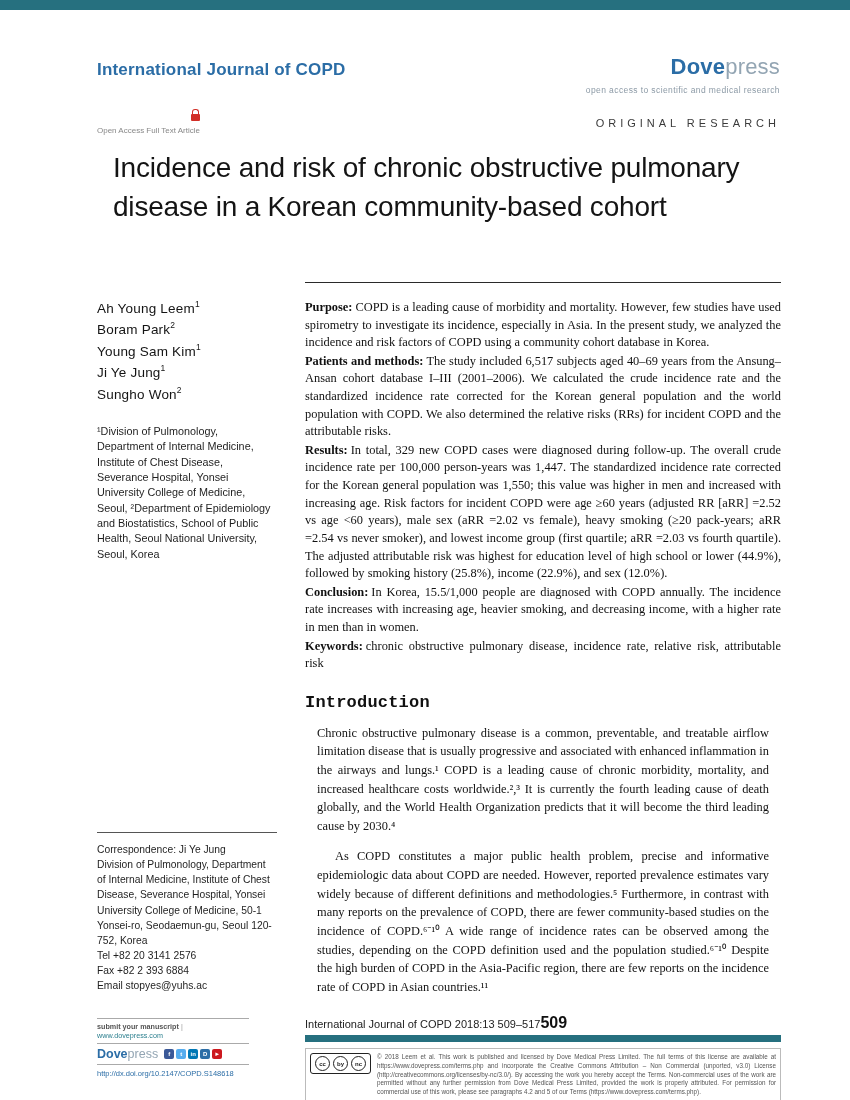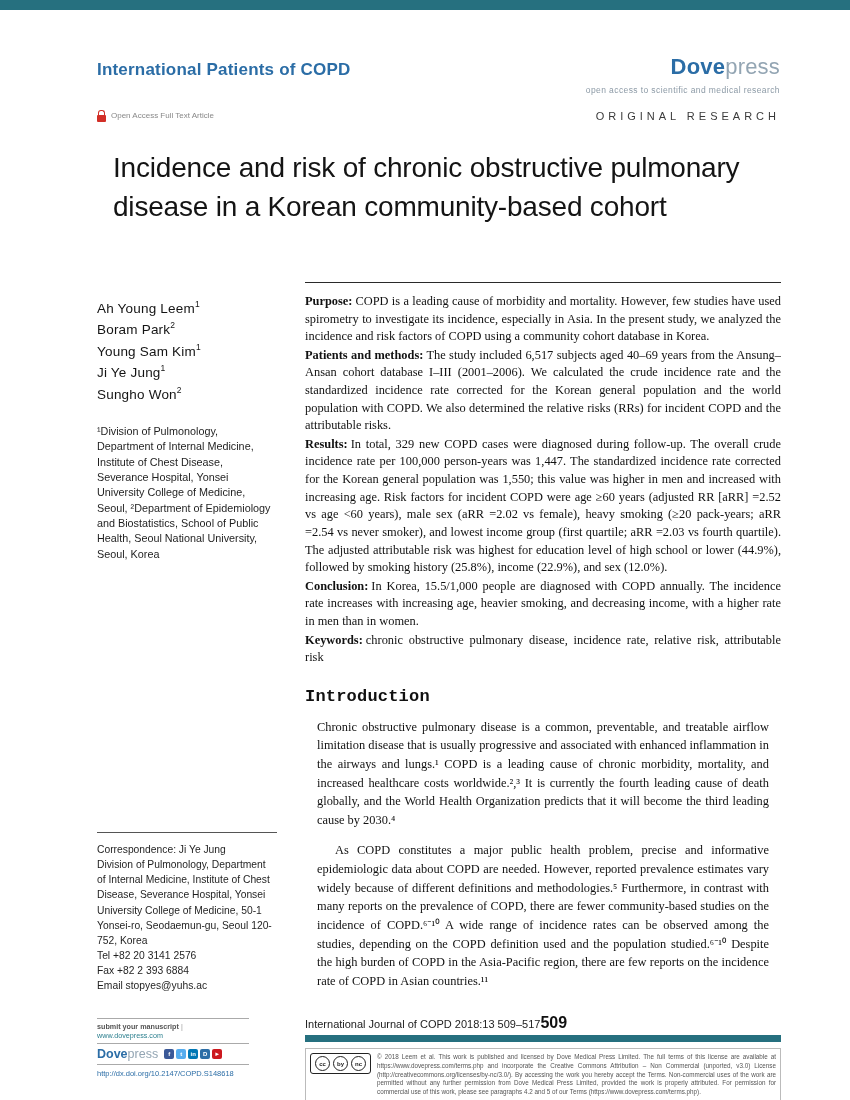--- a/index.html
+++ b/index.html
@@ -11,40 +11,40 @@
   .header{position:absolute;top:54px;left:97px;width:683px;display:flex;justify-content:space-between;align-items:flex-start;}
   .journal-name{font-size:17px;font-weight:bold;color:#2b6da6;margin-top:6px;letter-spacing:.2px;}
   .brand{text-align:right;}
   .brand-logo{font-size:22px;letter-spacing:.2px;cursor:pointer;}
   .brand-logo .dove{color:#2b6da6;font-weight:bold;}
   .brand-logo .press{color:#93a5b3;font-weight:normal;}
   .tagline{font-size:8.5px;color:#8c9aa6;margin-top:5px;letter-spacing:.4px;}
 
   
   .meta-row{position:absolute;top:110px;left:97px;width:683px;display:flex;justify-content:space-between;align-items:center;}
-  .open-access{display:flex;align-items:flex-start;gap:5px;font-size:8px;color:#888;}
+  .open-access{display:flex;align-items:flex-end;gap:5px;font-size:8px;color:#888;flex-direction:column;}
   .oa-icon{position:relative;width:9px;height:7px;background:#d22f27;border-radius:1px;display:inline-block;margin-top:4px;}
   .oa-icon::before{content:"";position:absolute;top:-5px;left:1px;width:5px;height:5px;border:1.5px solid #d22f27;border-bottom:none;border-radius:3px 3px 0 0;}
   .article-type{font-size:11px;color:#3a3a3a;letter-spacing:4px;}
 
   
   .title{position:absolute;top:132px;left:97px;width:700px;margin:16px;font-size:28px;line-height:1.4;
          font-weight:400;color:#141414;letter-spacing:-.2px;}
 
   
   .left-col{position:absolute;top:298px;left:97px;width:180px;}
   .author{font-size:13.5px;line-height:1.55;color:#141414;letter-spacing:.2px;}
   .author sup{font-size:8.5px;}
   .affiliations{margin-top:19px;font-size:10.8px;line-height:1.42;color:#1f1f1f;}
   .correspondence{position:absolute;top:832px;left:97px;width:180px;border-top:1px solid #555;
                   padding-top:9px;font-size:10.3px;line-height:1.47;color:#1f1f1f;}
   .correspondence div{margin:0;}
 
   
-  .right-col{position:absolute;top:282px;left:305px;width:476px;border-top:1.2px solid #2a2a2a;padding-top:10px;}
+  .right-col{position:absolute;top:282px;left:305px;width:476px;border-top:1.2px solid #2a2a2a;padding-top:16px;}
   .abs{font-family:"Liberation Serif",serif;font-size:12.4px;line-height:1.42;text-align:justify;
        color:#111;margin:0 0 1px 0;}
   .abs .abs-label{font-weight:bold;margin-right:3px;}
   .intro-heading{font-family:Liberation Mono, monospace;font-size:17px;font-weight:bold;color:#111;
                  margin:20px 0 9px 0;letter-spacing:.2px;}
   .body-p{font-family:"Liberation Serif",serif;font-size:12.4px;line-height:1.5;text-align:justify;
           color:#111;margin:12px;}
   .body-p.indent{text-indent:18px;}
 
   
@@ -75,21 +75,21 @@
              color:#222;display:flex;align-items:center;justify-content:center;}
   .license-text{font-size:6.3px;line-height:1.4;color:#555;text-align:justify;}
 </style>
 </head>
 <body>
 
 <div class="page">
   <div class="topbar"></div>
 
   <div class="header">
-    <div class="journal-name">International Patients of COPD</div>
+    <div class="journal-name">International Journal of COPD</div>
     <div class="brand">
       <div class="brand-logo"><span class="dove">Dove</span><span class="press">press</span></div>
       <div class="tagline">open access to scientific and medical research</div>
     </div>
   </div>
 
   <div class="meta-row">
     <div class="open-access">
       <span class="oa-icon"></span>
       <span>Open Access Full Text Article</span>

